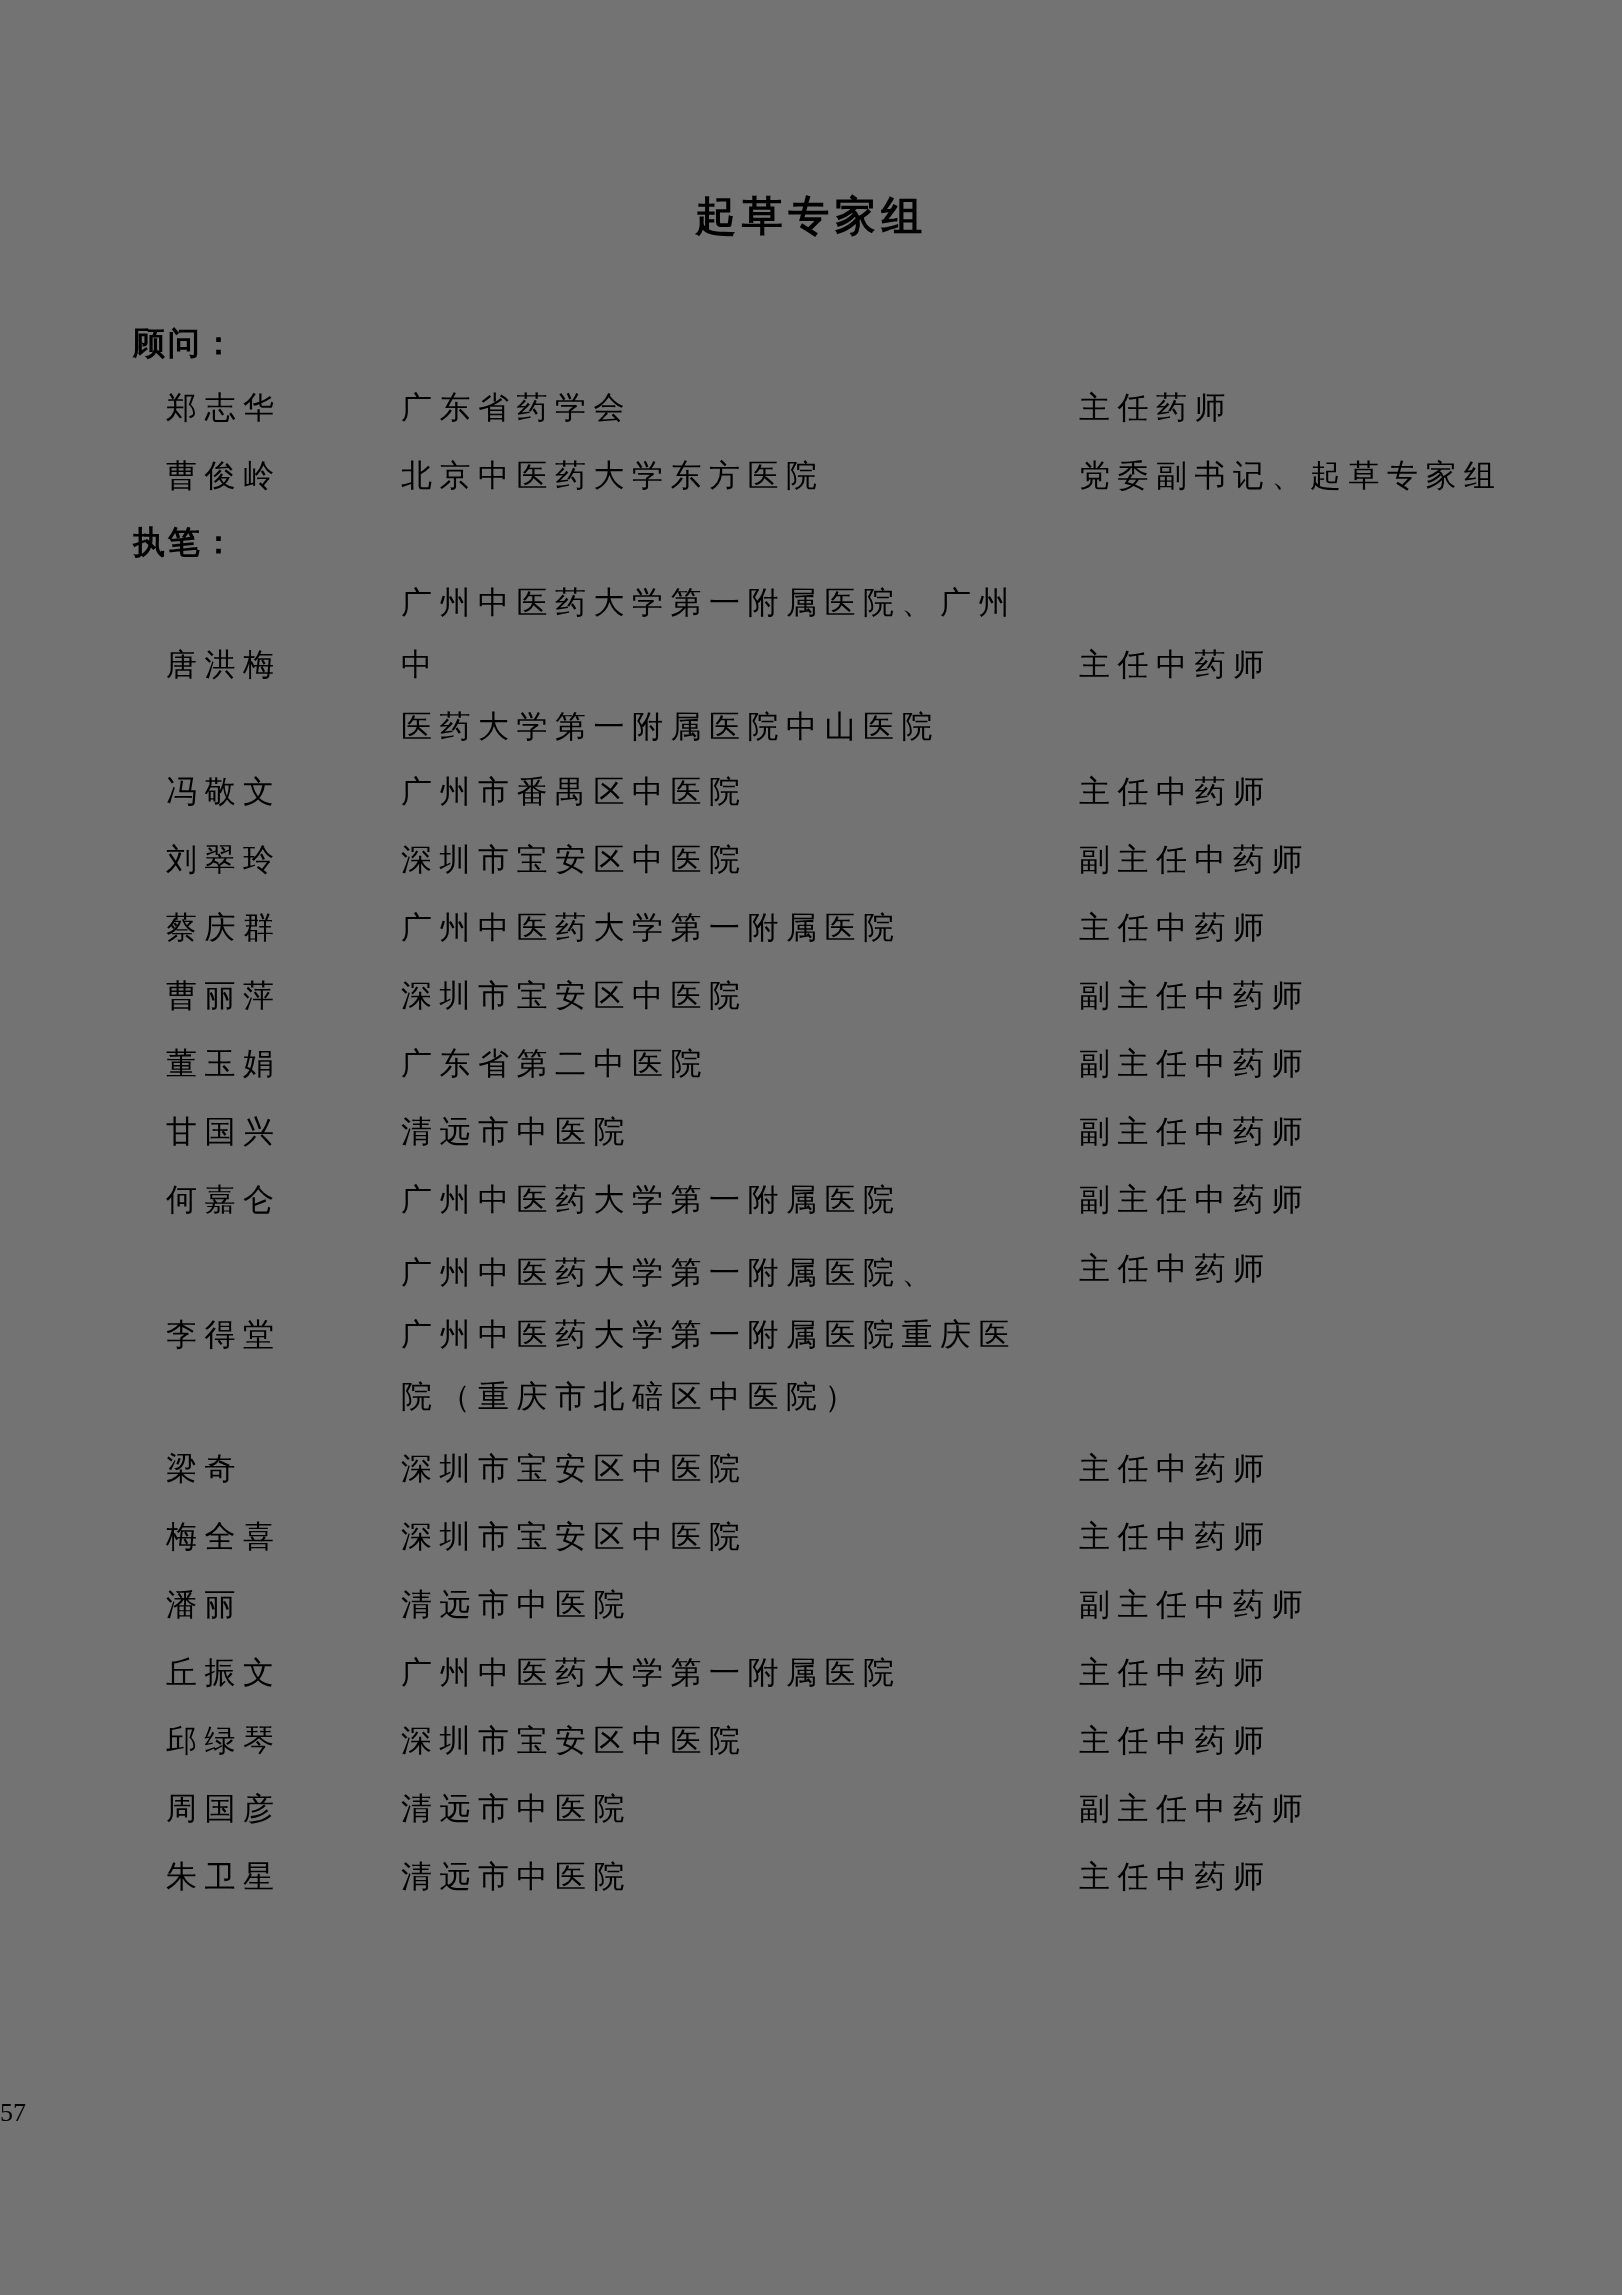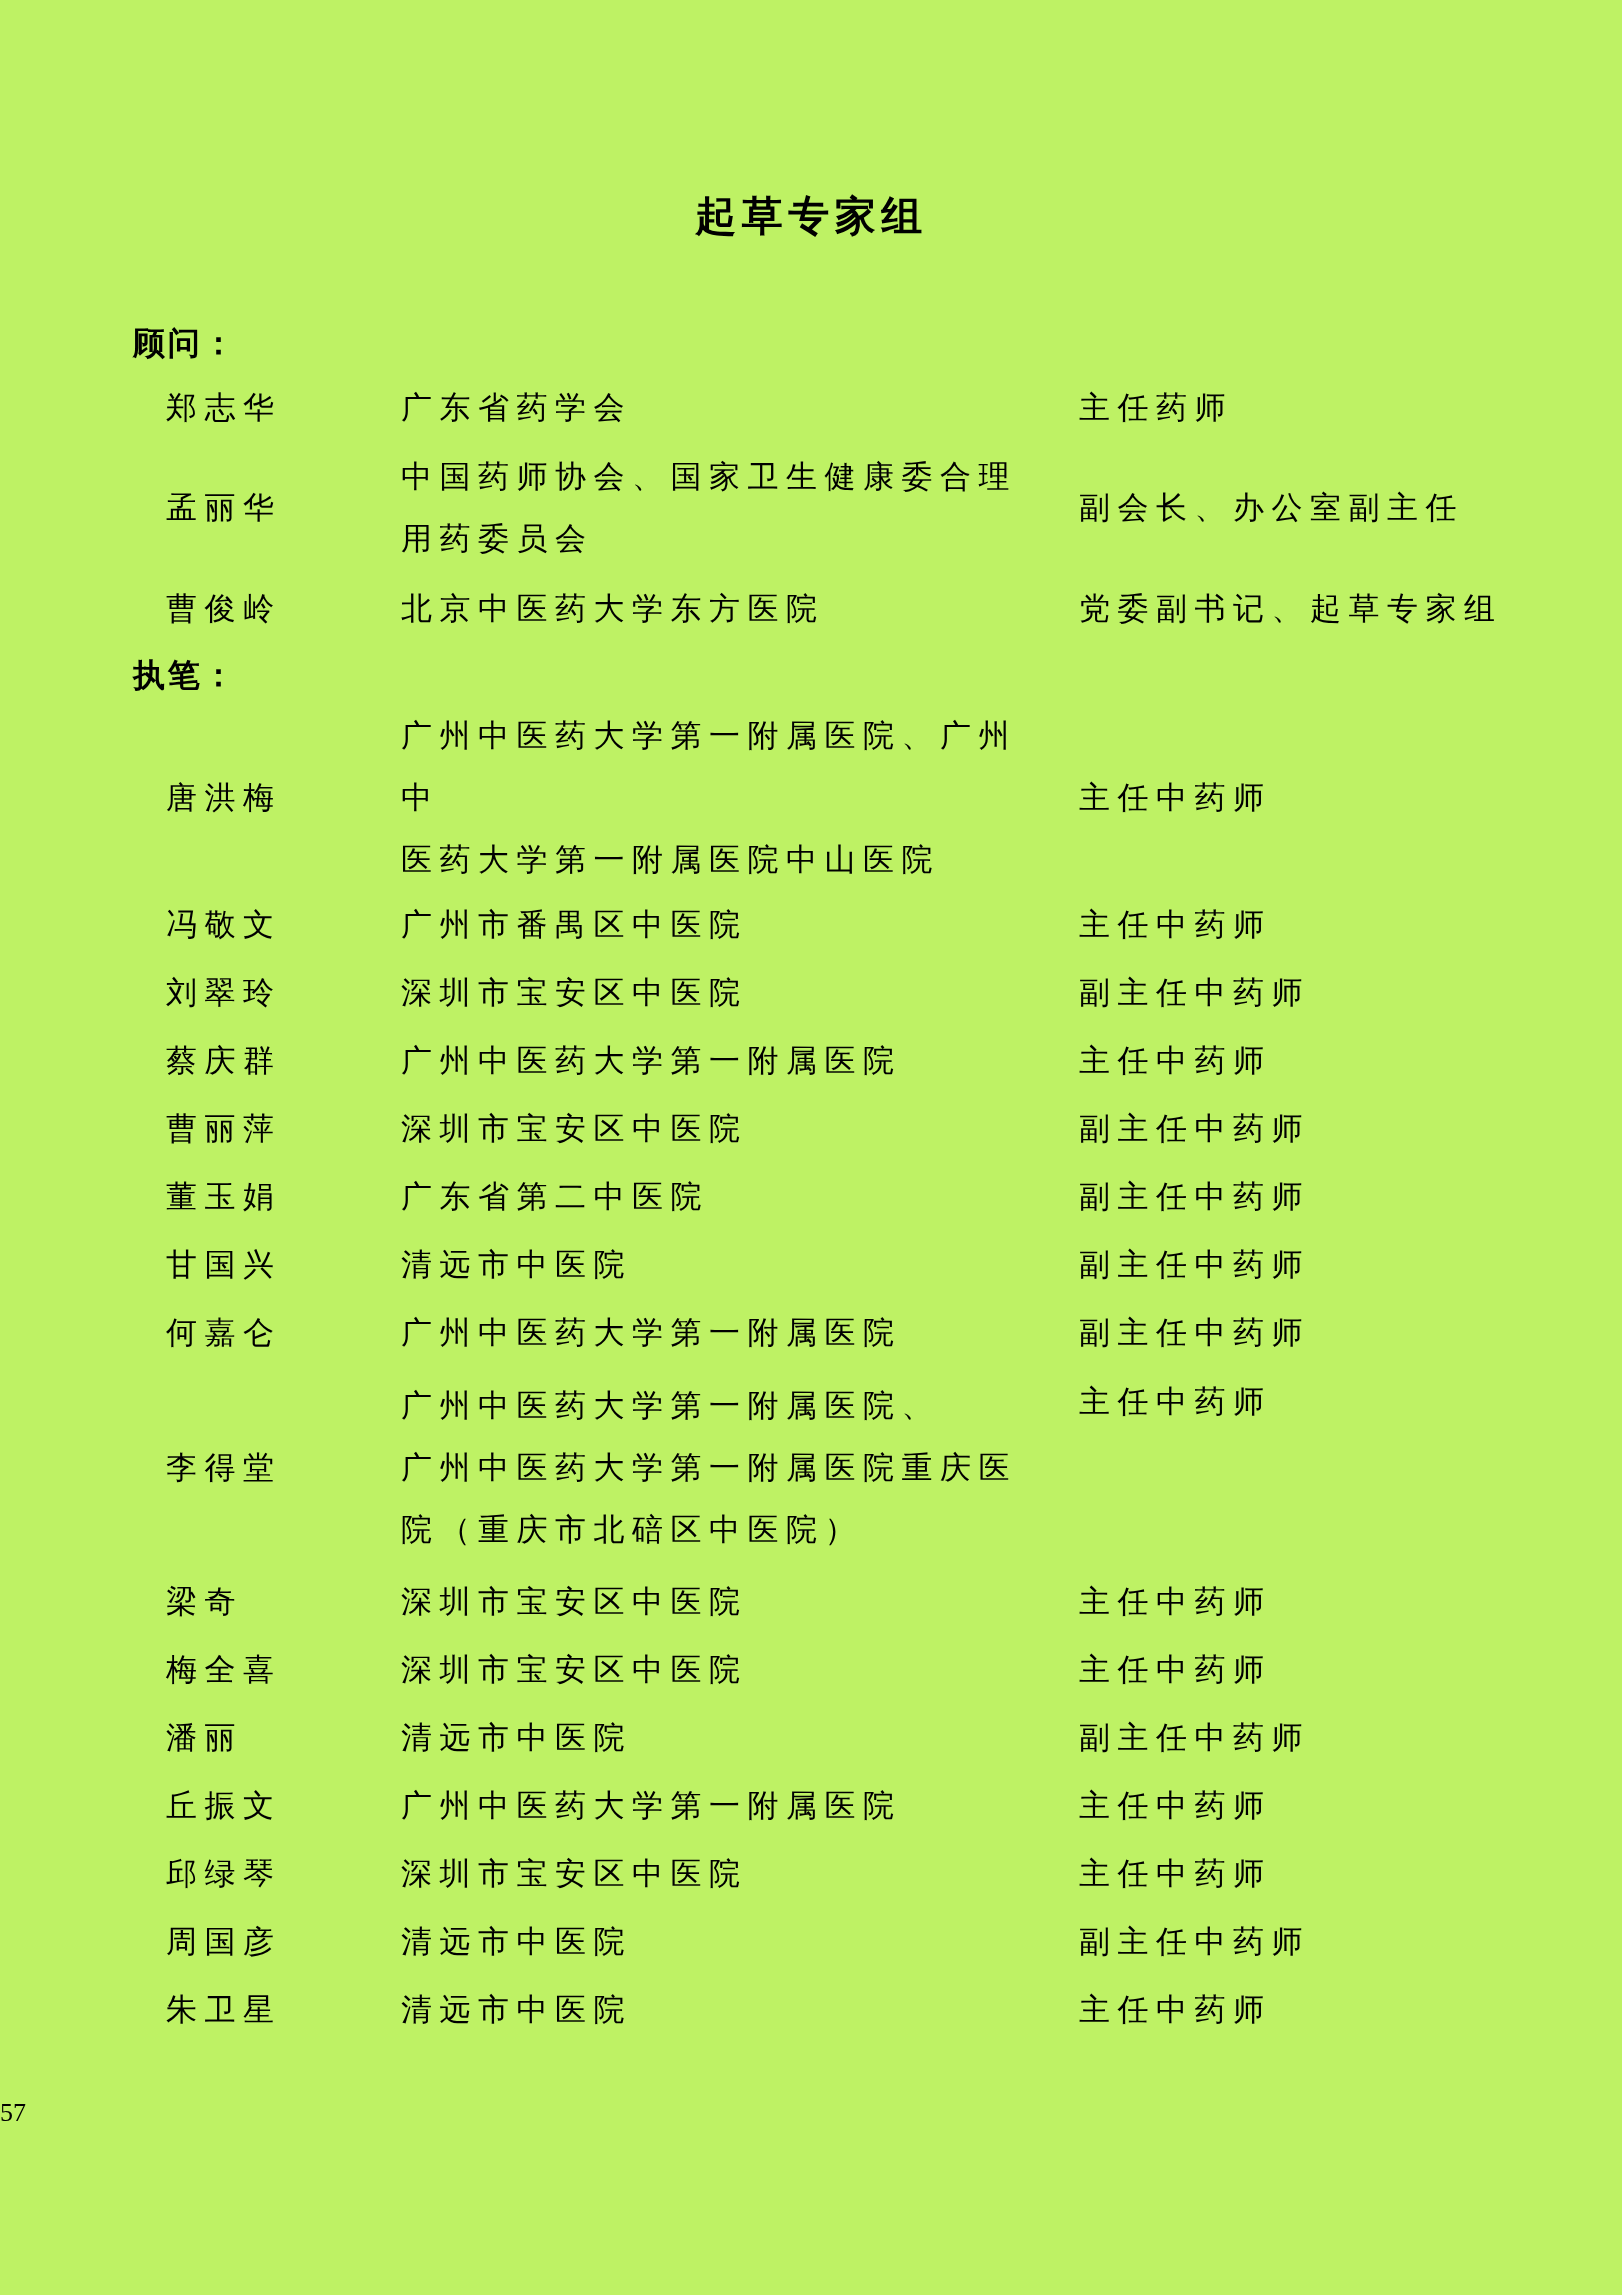--- a/index.html
+++ b/index.html
@@ -1,20 +1,20 @@
 <!DOCTYPE html>
 <html style="font-size:11px"><head>
 <meta charset="utf-8">
 <style>
   html, body { margin: 0; padding: 0; background: #ffffff; }
   .page {
     position: relative;
     width: 1623px;
     height: 2295px;
-    background: #bef264;
+    background: #737373;
     color: #000000;
     font-family: "Liberation Serif", serif;
     overflow: hidden;
   }
   .doc-title {
     padding-top: 194px;
     text-align: center;
     font-size: 41px;
     font-weight: bold;
     letter-spacing: 5.5px;
@@ -62,26 +62,20 @@
 
 <div class="page">
   <div class="doc-title">起草专家组</div>
   <div class="content">
       <section>
         <div class="section-header">顾问：</div>
         <div class="row lines-1">
           <div class="cell name">郑志华</div>
           <div class="cell inst">广东省药学会</div>
           <div class="cell title-cell">主任药师</div>
-        </div>
-        <div class="row lines-2">
-          <div class="cell name">孟丽华</div>
-          <div class="cell inst">中国药师协会、国家卫生健康委合理
-用药委员会</div>
-          <div class="cell title-cell">副会长、办公室副主任</div>
         </div>
         <div class="row lines-1">
           <div class="cell name">曹俊岭</div>
           <div class="cell inst">北京中医药大学东方医院</div>
           <div class="cell title-cell">党委副书记、起草专家组</div>
         </div>
       </section>
       <section>
         <div class="section-header">执笔：</div>
         <div class="row lines-2">

